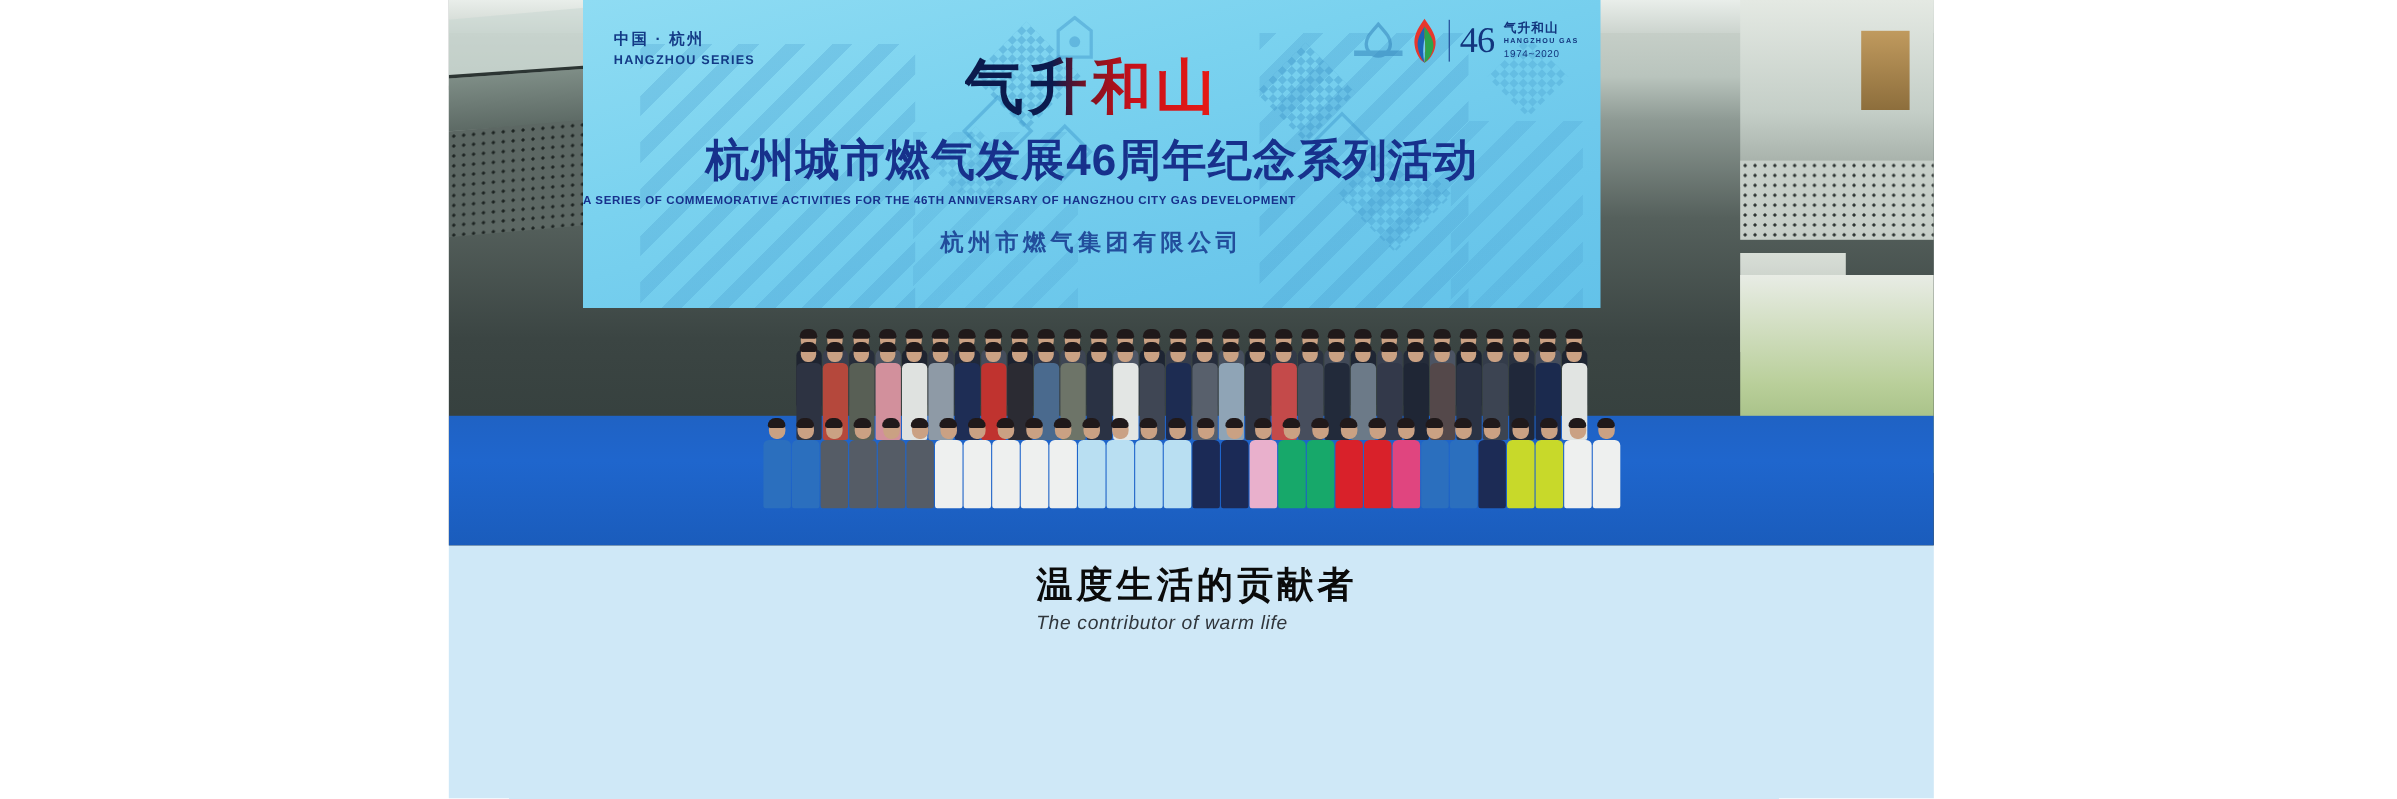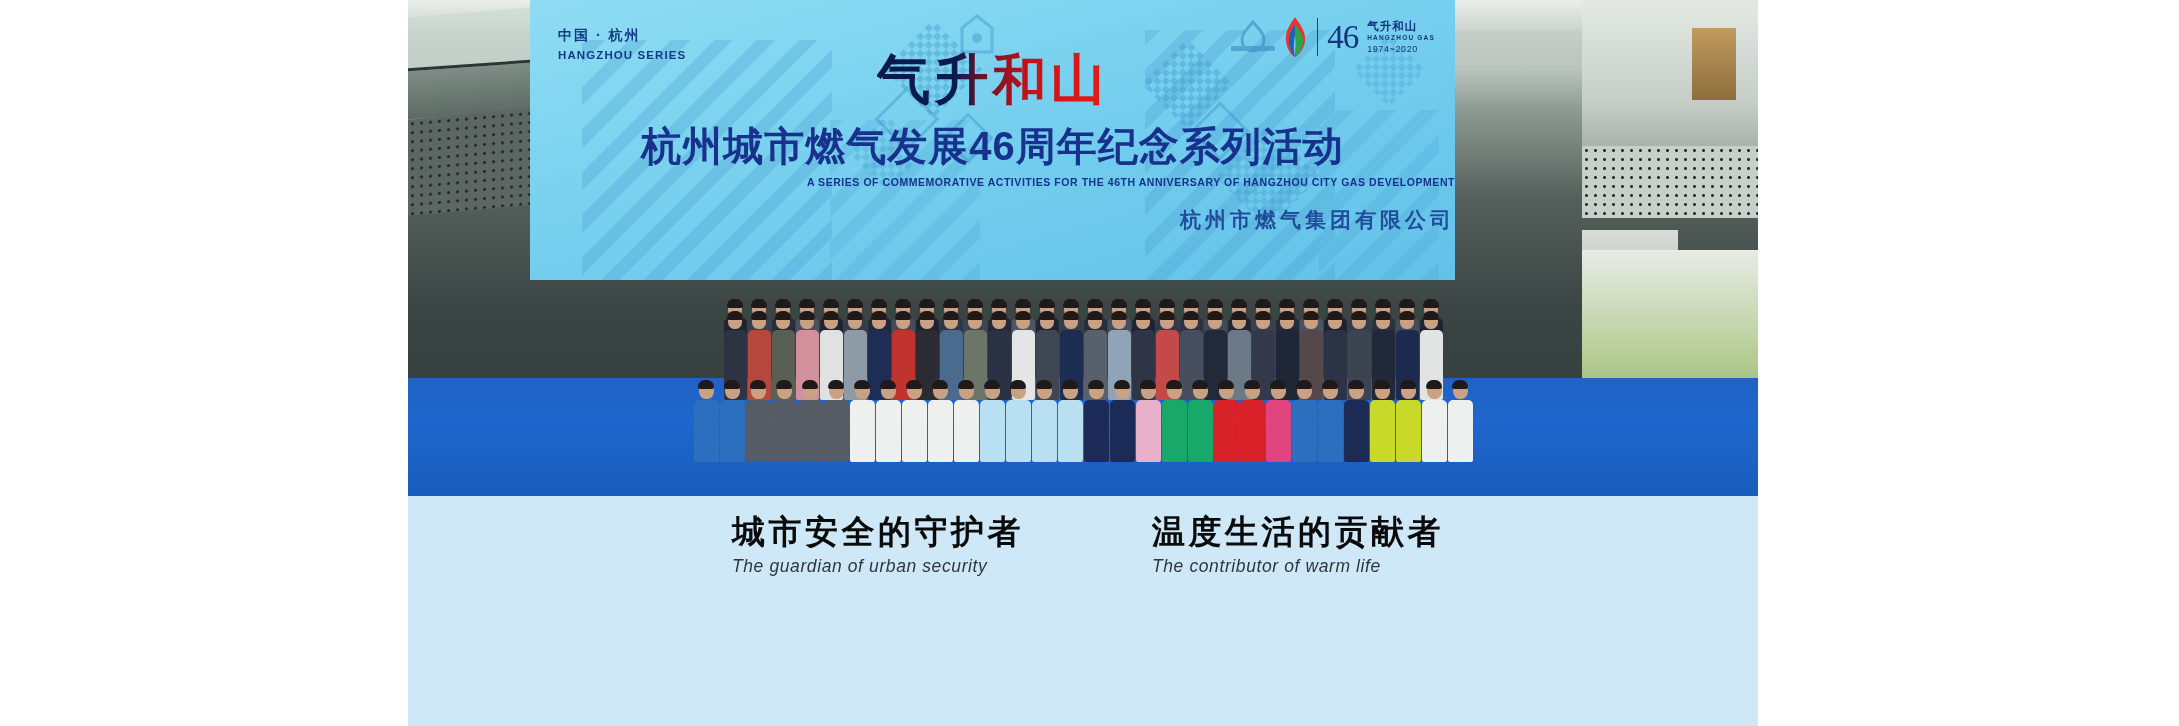--- a/index.html
+++ b/index.html
@@ -251,33 +251,33 @@
     font-weight: 700;
     letter-spacing: 1px;
     color: #17318c;
     z-index: 4;
     line-height: 1.1;
   }
   #backdrop-subheadline {
     position: absolute;
     left: 0; right: 0;
     top: 176px;
-    text-align: right;
+    text-align: left;
     font-size: 10.5px;
     font-weight: 700;
     letter-spacing: .55px;
     color: #17318c;
     z-index: 4;
   }
   
   #backdrop-org {
     position: absolute;
     left: 0; right: 0;
     top: 206px;
-    text-align: right;
+    text-align: center;
     font-size: 21px;
     font-weight: 700;
     letter-spacing: 4px;
     color: #15398f;
     opacity: .85;
     z-index: 3;
   }
 
   
   #crowd {
@@ -906,24 +906,20 @@
               <div class="body" style="background:#eef0ef"></div>
             </div>
         </div>
       </div>
     </div>
 
     <div id="slogan-panel">
 
       <div class="slogan-row" id="slogan-row-1">
         <div class="slogan">
-          <div class="cn">城市安全的守护者</div>
-          <div class="en">The guardian of urban security</div>
-        </div>
-        <div class="slogan">
           <div class="cn">温度生活的贡献者</div>
           <div class="en">The contributor of warm life</div>
         </div>
       </div>
 
     </div>
   </div>
 </div>
 
 </body></html>

